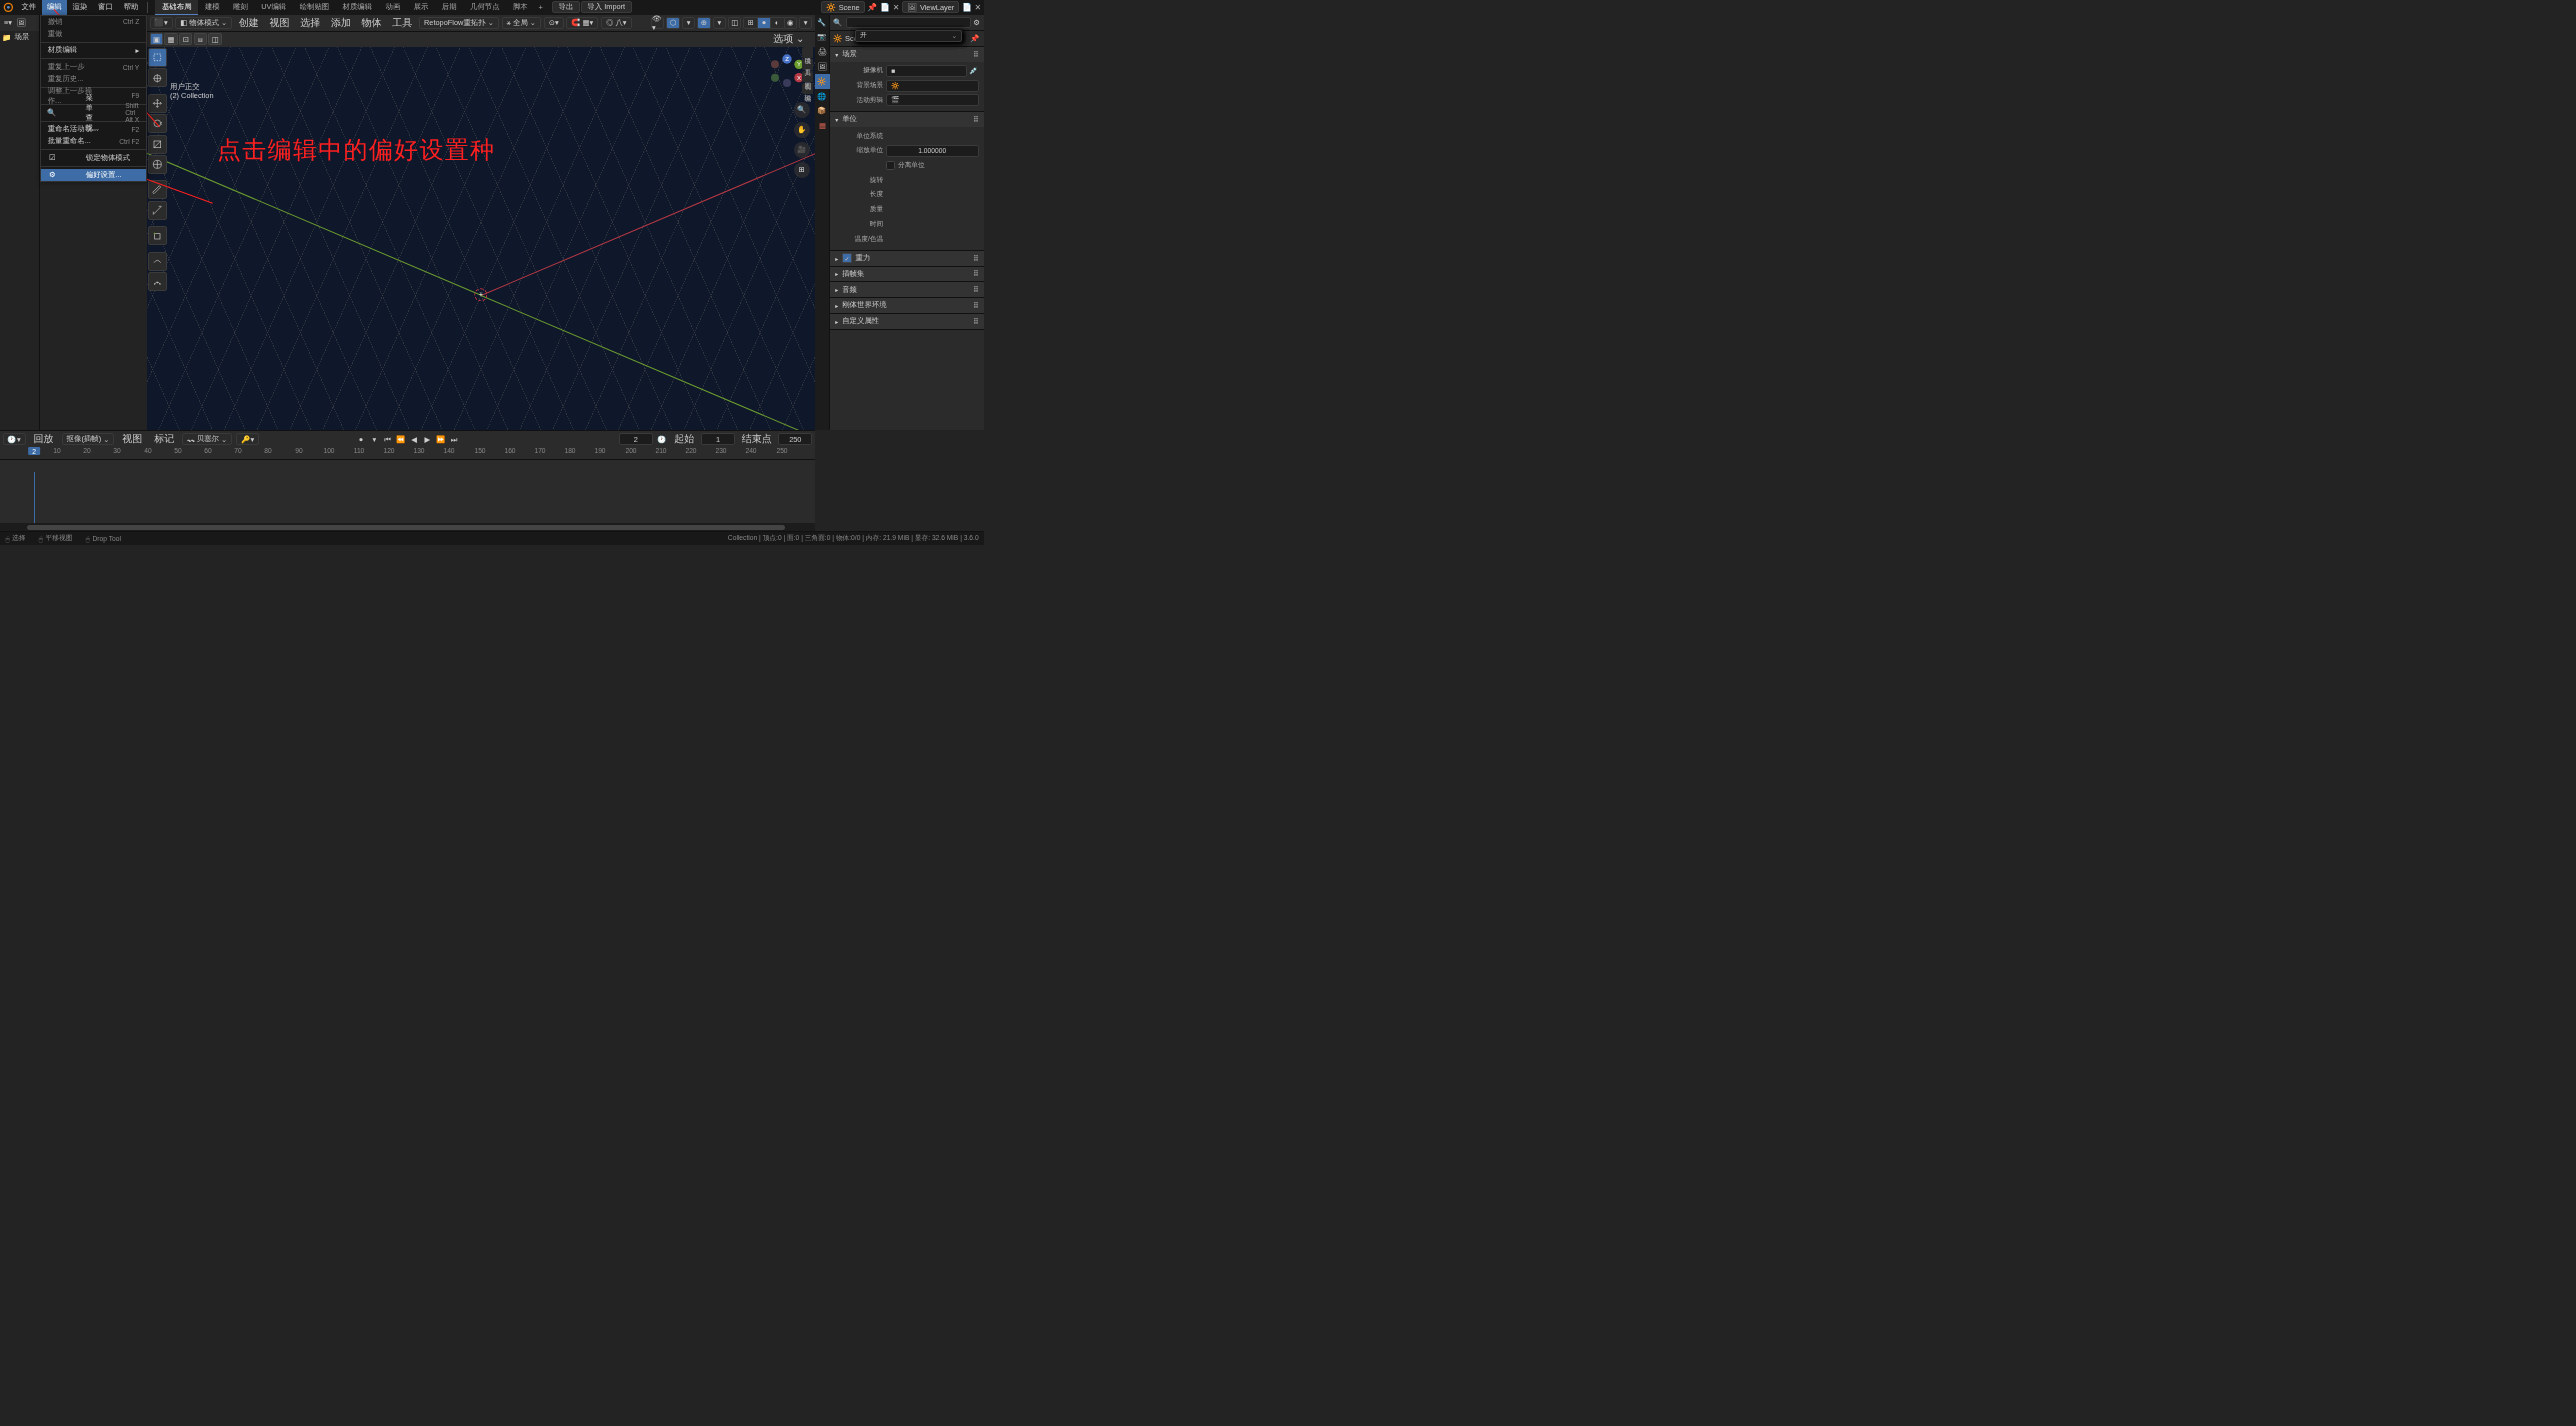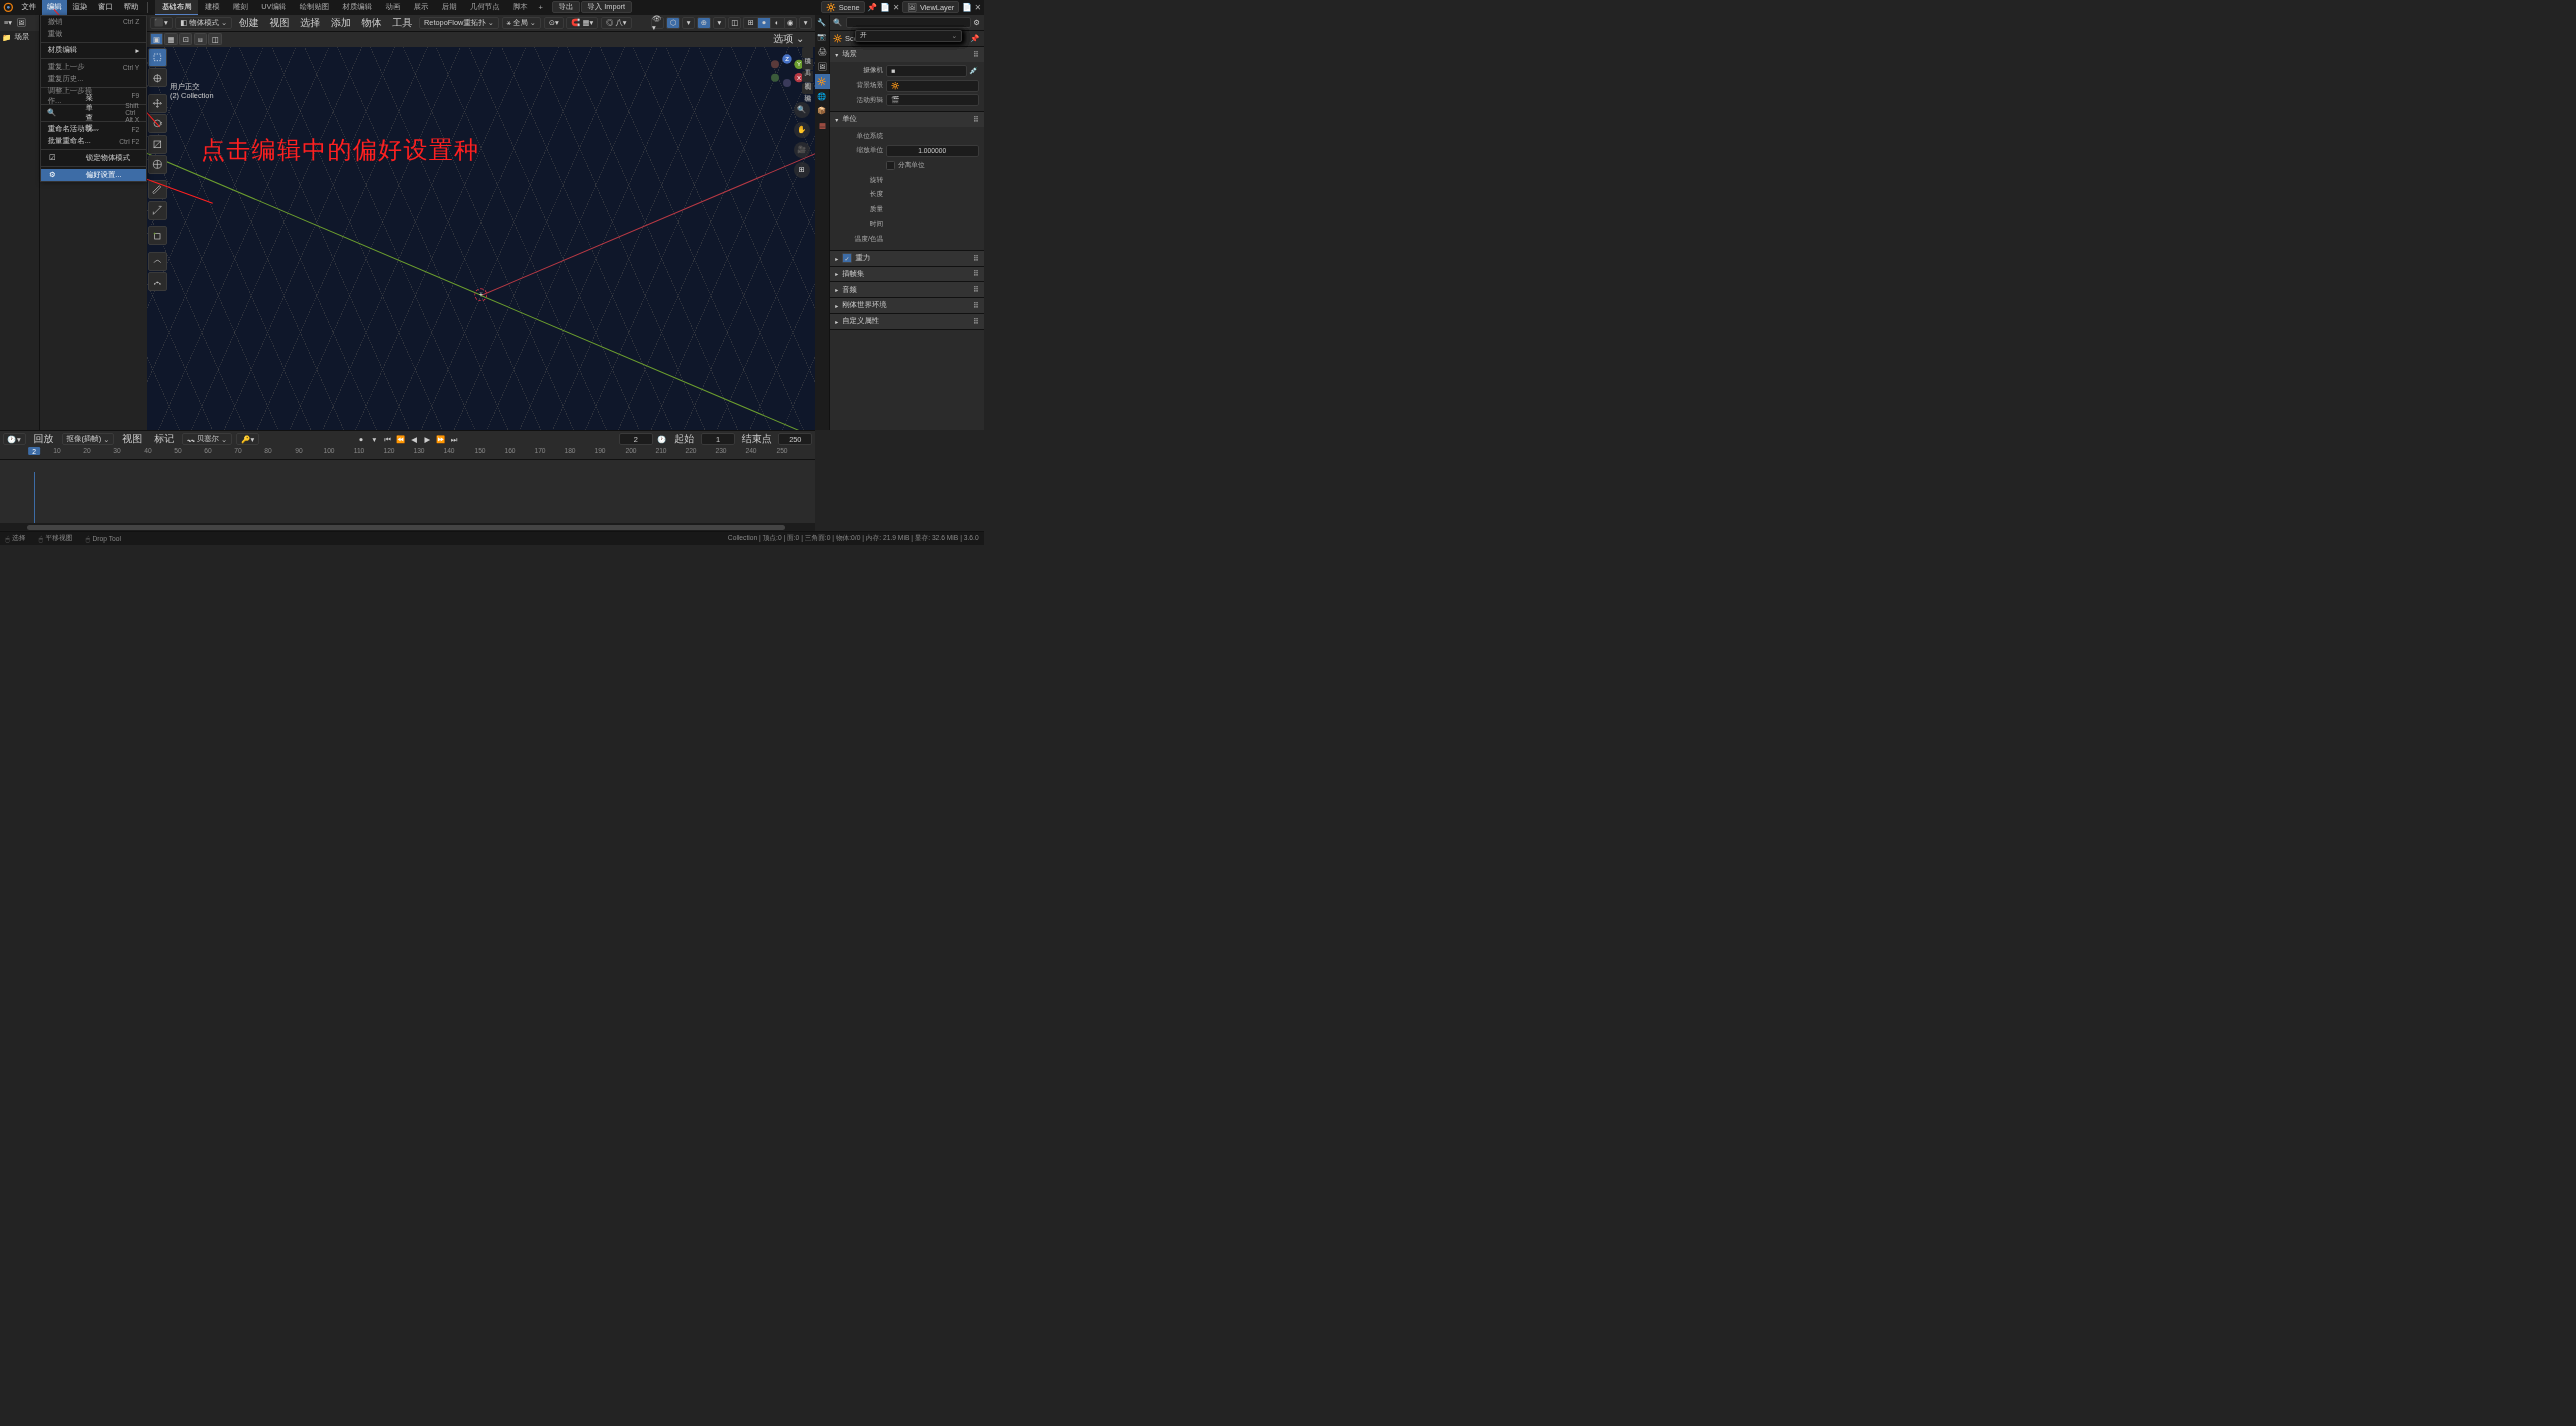--- a/index.html
+++ b/index.html
@@ -75,21 +75,21 @@
 .axis-y2 { background: #6c9e2e; width: 1342px; left: 50%; top: 248px; transform: rotate(23deg); }
 .cursor3d { position: absolute; left: 50%; top: 248px; width: 13.4px; height: 13.4px; transform: translate(-50%, -50%); }
 .cursor3d::before { content: ""; position: absolute; inset: 0; border: 0.7px dashed #cc3344; border-radius: 50%; }
 .cursor3d::after { content: "+"; position: absolute; left: 50%; top: 50%; transform: translate(-50%,-50%); color: #fff; font-size: 6.7px;}
 
 
 .overlay-text { position: absolute; left: 23px; top: 35px; color: #ccc; font-size: 7.4px; z-index: 3; }
 .overlay-text div { line-height: 9.4px; }
 
 
-.annotation { position: absolute; left: 201px; top: 134px; color: #ff2020; font-size: 24px; font-weight: 500; z-index: 4; letter-spacing: 1.3px;}
+.annotation { position: absolute; left: 217px; top: 134px; color: #ff2020; font-size: 24px; font-weight: 500; z-index: 4; letter-spacing: 1.3px;}
 .arrow-line { position: absolute; background: #ff2020; height: 0.7px; z-index: 4; transform-origin: left center; }
 
 
 .nav-gizmo { position: absolute; right: 8px; top: 36px; width: 40px; height: 40px; z-index: 3; }
 .nav-sidebar { position: absolute; right: 5.4px; top: 87px; display: flex; flex-direction: column; gap: 4px; z-index: 3; }
 .nav-btn { width: 16px; height: 16px; background: rgba(50,50,50,0.7); border-radius: 8px; display: flex; align-items: center; justify-content: center; color: #ddd; }
 
 
 .props { position: absolute; top: 14.8px; right: 0; width: 169px; height: 415px; background: #2b2b2b; display: flex; }
 .props-tabs { width: 14.8px; background: #1c1c1c; display: flex; flex-direction: column; border-right: 0.7px solid #111; }

